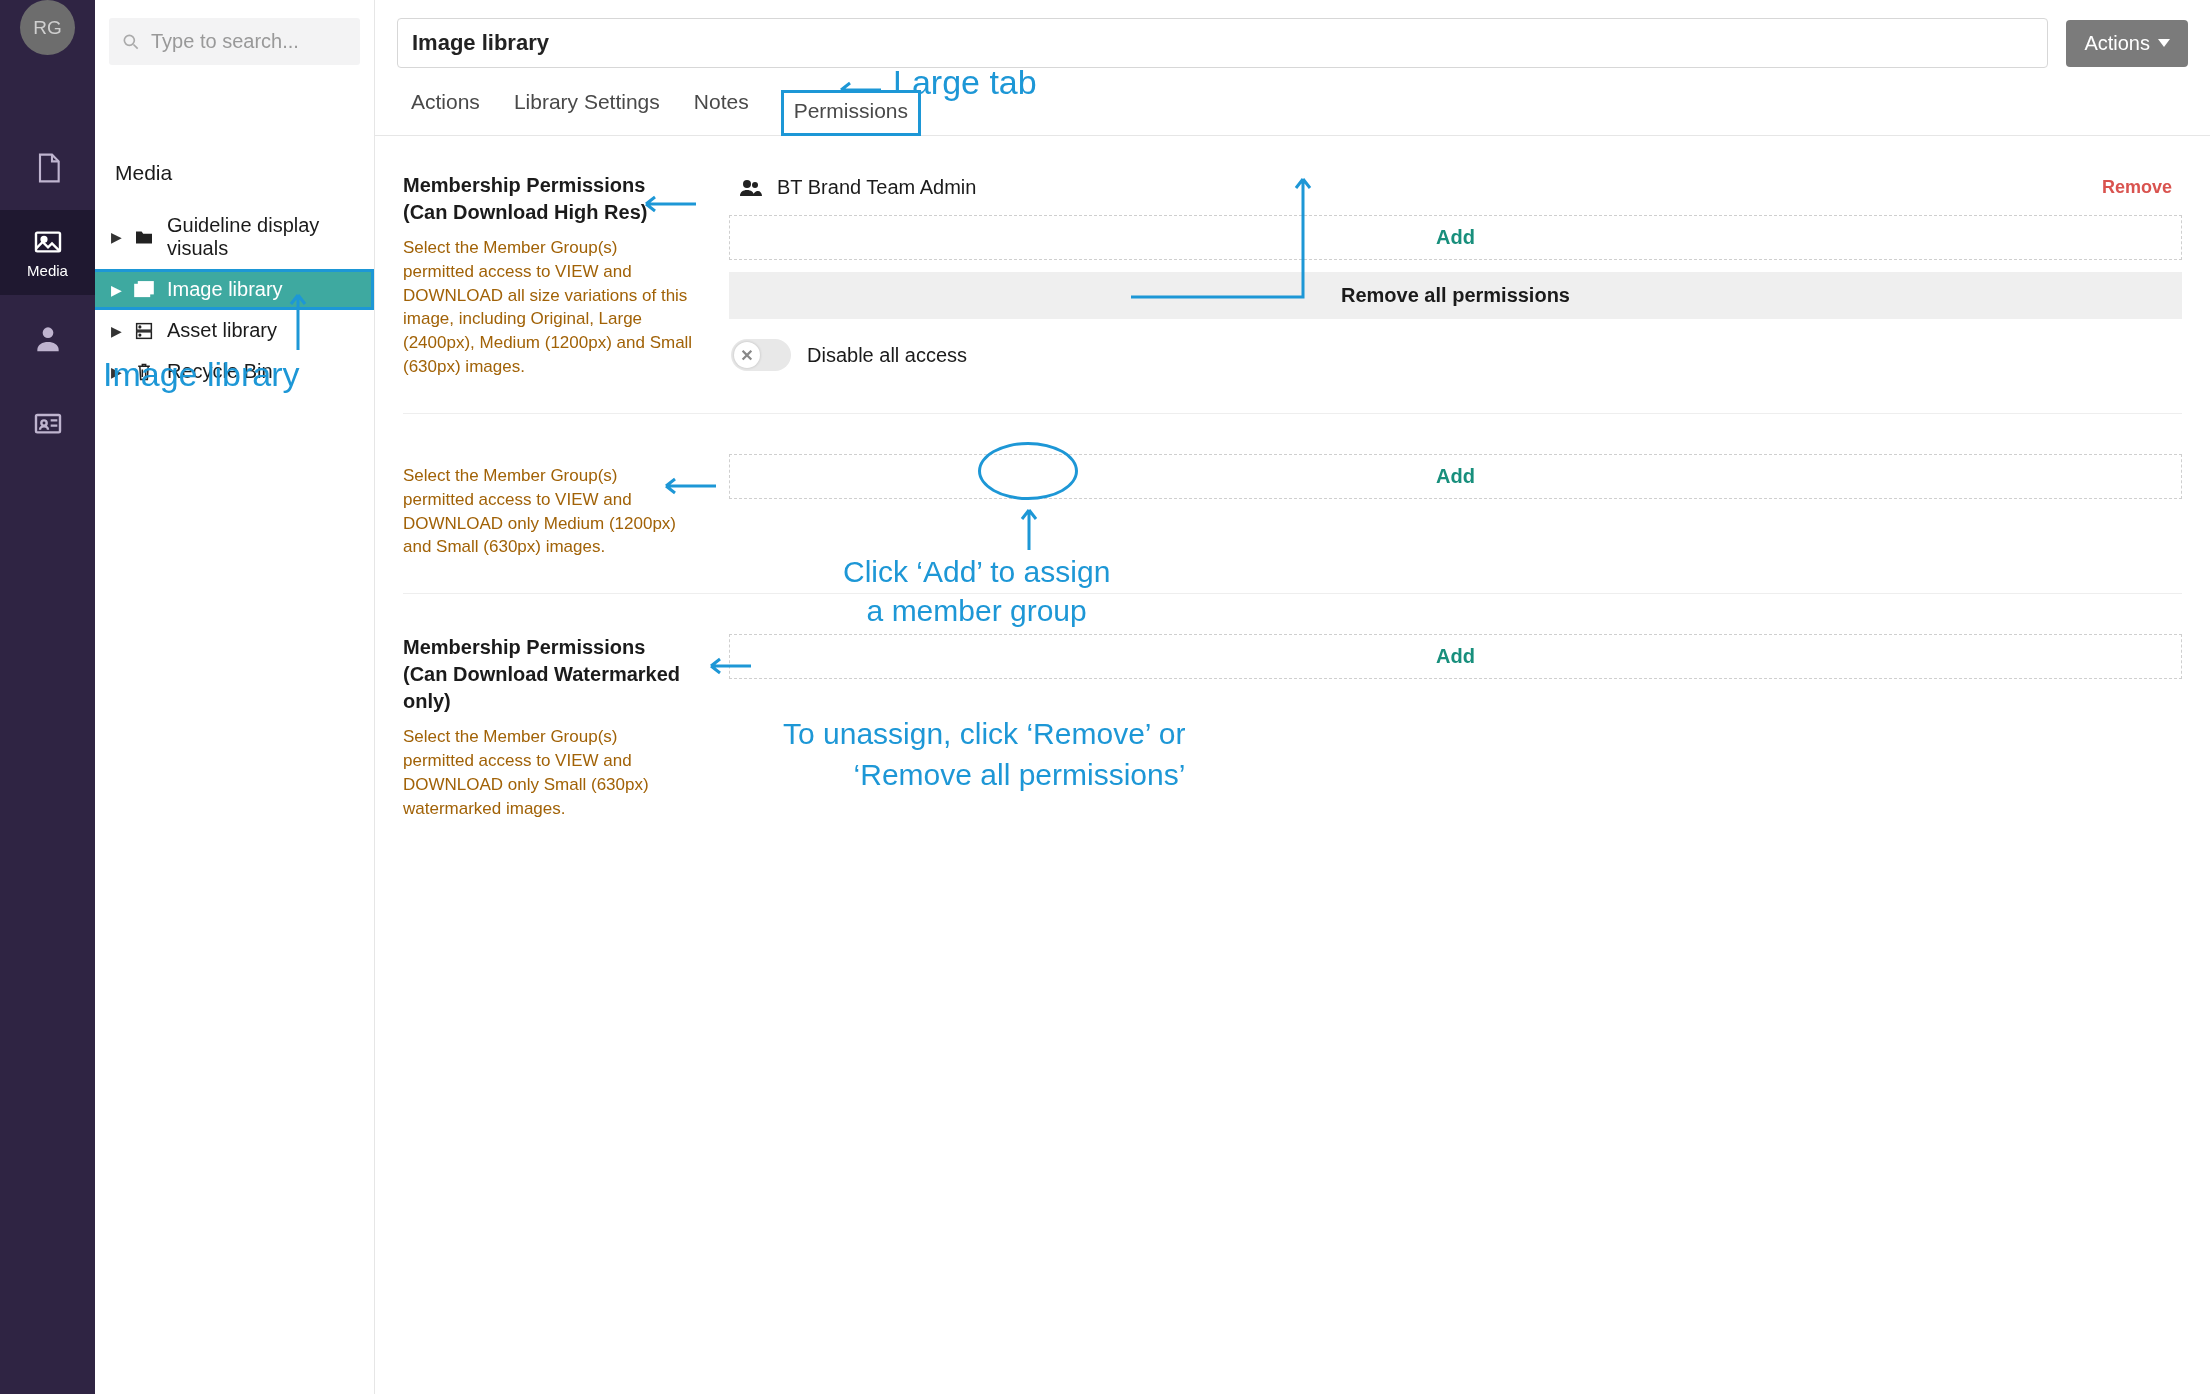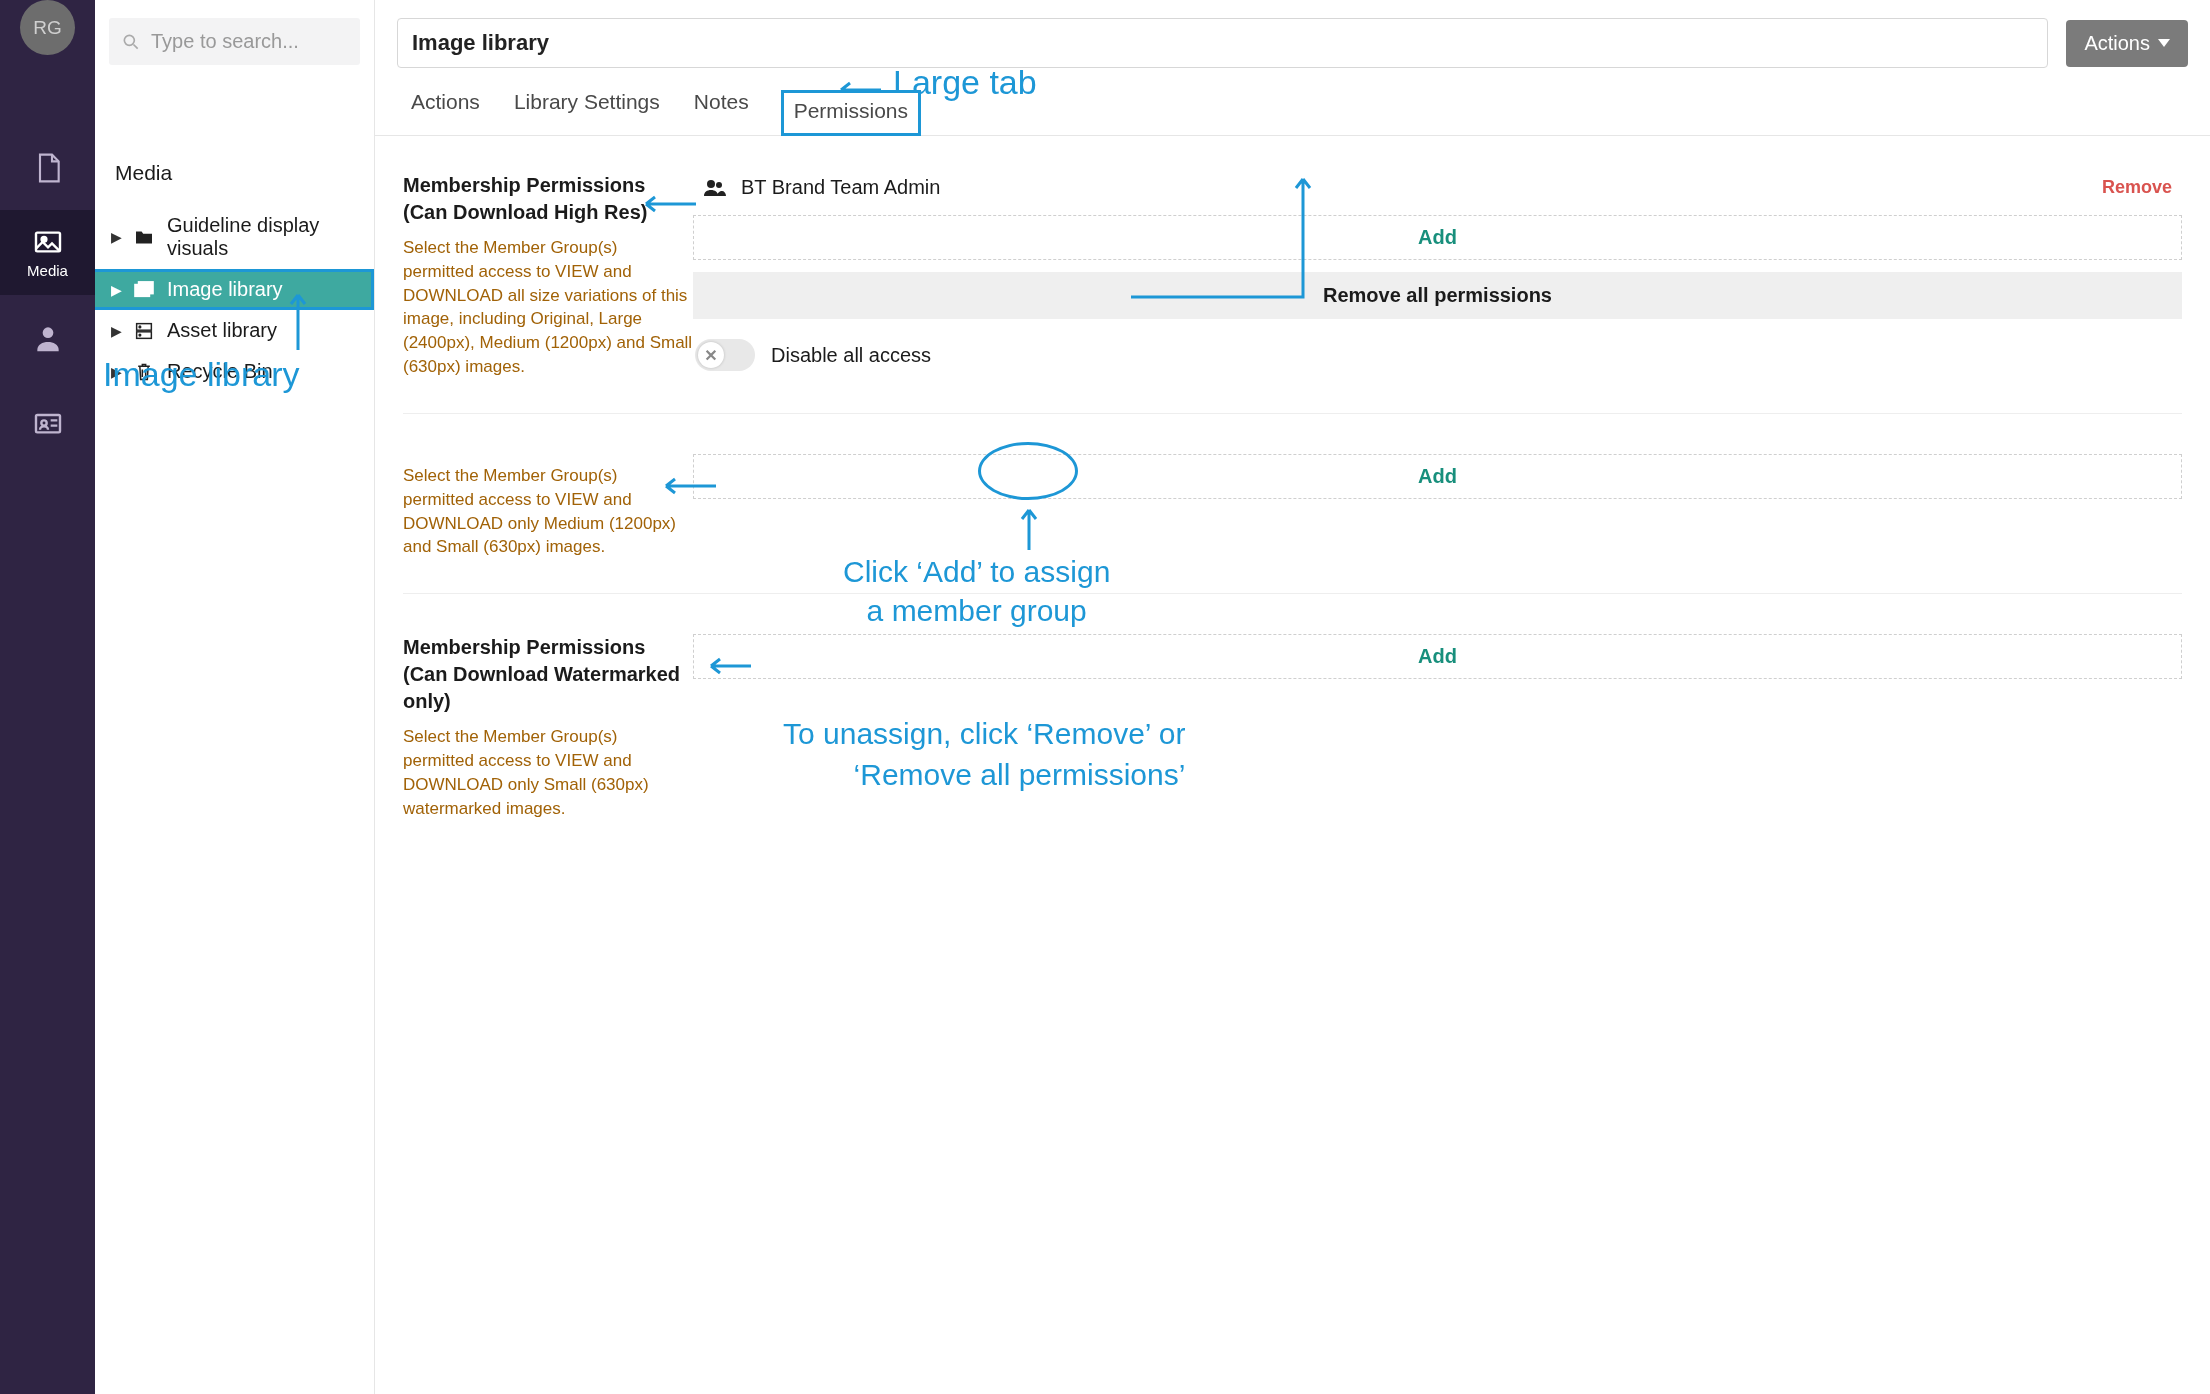--- a/index.html
+++ b/index.html
@@ -65,21 +65,21 @@
 }
 .caret-down { border-left: 6px solid transparent; border-right: 6px solid transparent; border-top: 8px solid #fff; }
 
 .tabs { display: flex; gap: 30px; padding: 22px 34px 0 34px; border-bottom: 1px solid #e6e6e6; color: #494949; }
 .tab { padding: 0 2px 14px 2px; font-size: 21px; cursor: pointer; }
 .tab.active { border: 3px solid #1d97d6; margin-bottom: -1px; padding: 6px 10px 10px 10px; background: #fff; position: relative; z-index: 2; }
 
 .content-scroll { flex: 1; overflow: auto; position: relative; }
 .content-inner { padding: 36px 28px 20px 28px; display: flex; flex-direction: column; gap: 40px; }
 
-.perm-block { display: flex; align-items: flex-start; position: relative; border-bottom: 1px solid #eee; padding-bottom: 34px; }
+.perm-block { display: flex; gap: 36px; align-items: flex-start; position: relative; border-bottom: 1px solid #eee; padding-bottom: 34px; }
 .perm-block:last-child { border-bottom: none; }
 .perm-left { width: 290px; flex-shrink: 0; }
 .perm-title { font-weight: 700; font-size: 20px; line-height: 1.35; }
 .perm-desc { color: #a16207; font-size: 17px; margin-top: 10px; line-height: 1.4; }
 .perm-right { flex: 1; display: flex; flex-direction: column; gap: 12px; }
 
 .member-row { display: flex; align-items: center; justify-content: space-between; padding: 4px 10px; }
 .member-row .left { display: flex; align-items: center; gap: 14px; font-size: 20px; }
 .member-row .left svg { width: 24px; height: 20px; }
 .remove-link { color: #d9534f; font-size: 18px; cursor: pointer; font-weight: 600; }

